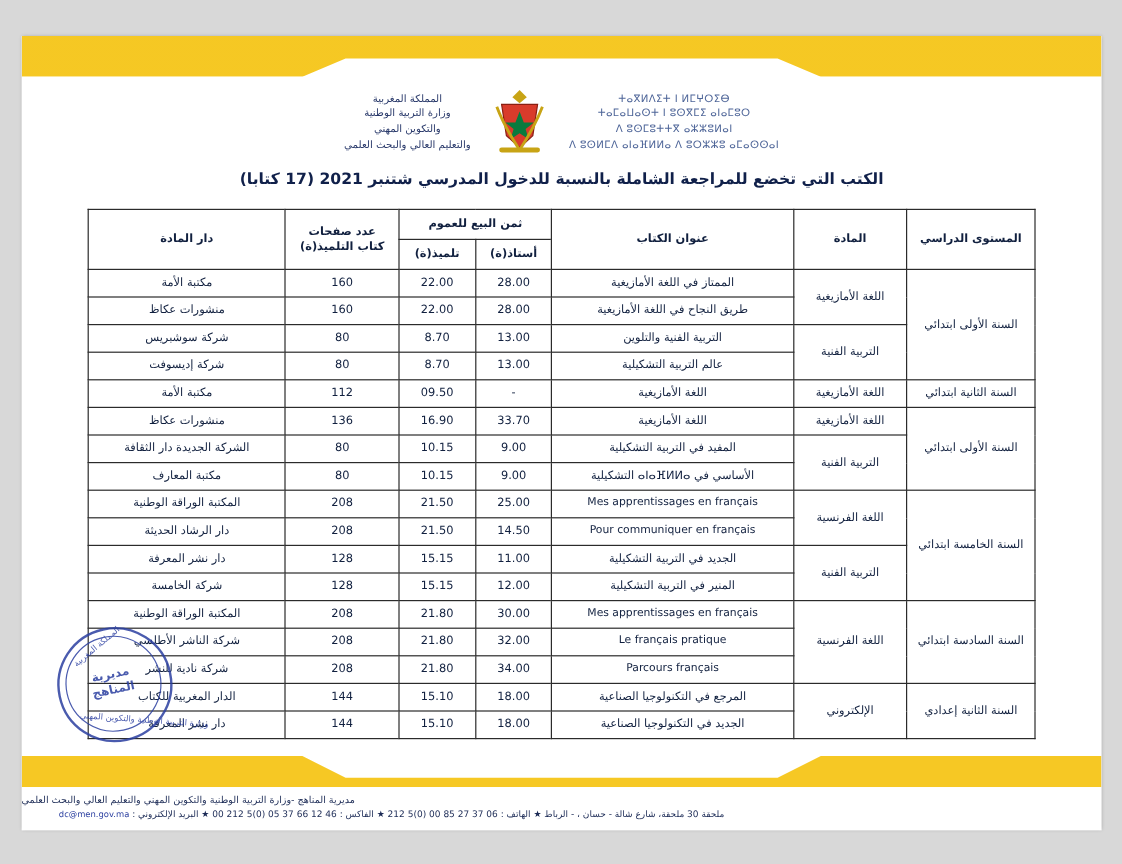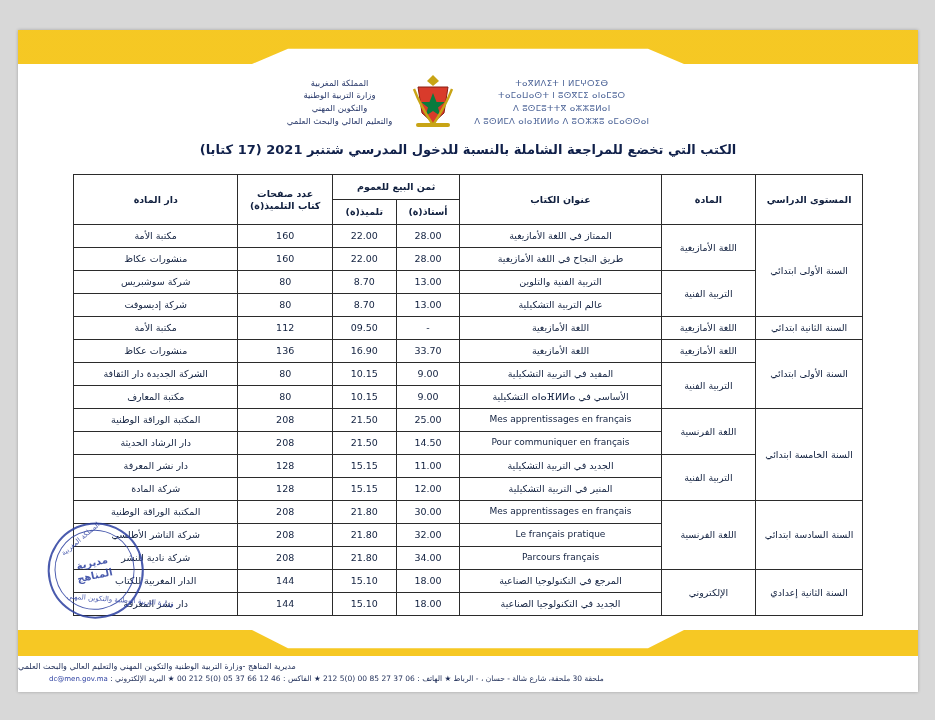--- a/index.html
+++ b/index.html
@@ -314,21 +314,21 @@
           <td class="num">11.00</td>
           <td class="num">15.15</td>
           <td class="num">128</td>
           <td>دار نشر المعرفة</td>
         </tr>
         <tr>
           <td>المنير في التربية التشكيلية</td>
           <td class="num">12.00</td>
           <td class="num">15.15</td>
           <td class="num">128</td>
-          <td>شركة المادة</td>
+          <td>شركة الخامسة</td>
         </tr>
         <tr>
           <td rowspan="3">السنة السادسة ابتدائي</td>
           <td rowspan="3">اللغة الفرنسية</td>
           <td class="latin">Mes apprentissages en français</td>
           <td class="num">30.00</td>
           <td class="num">21.80</td>
           <td class="num">208</td>
           <td>المكتبة الوراقة الوطنية</td>
         </tr>

